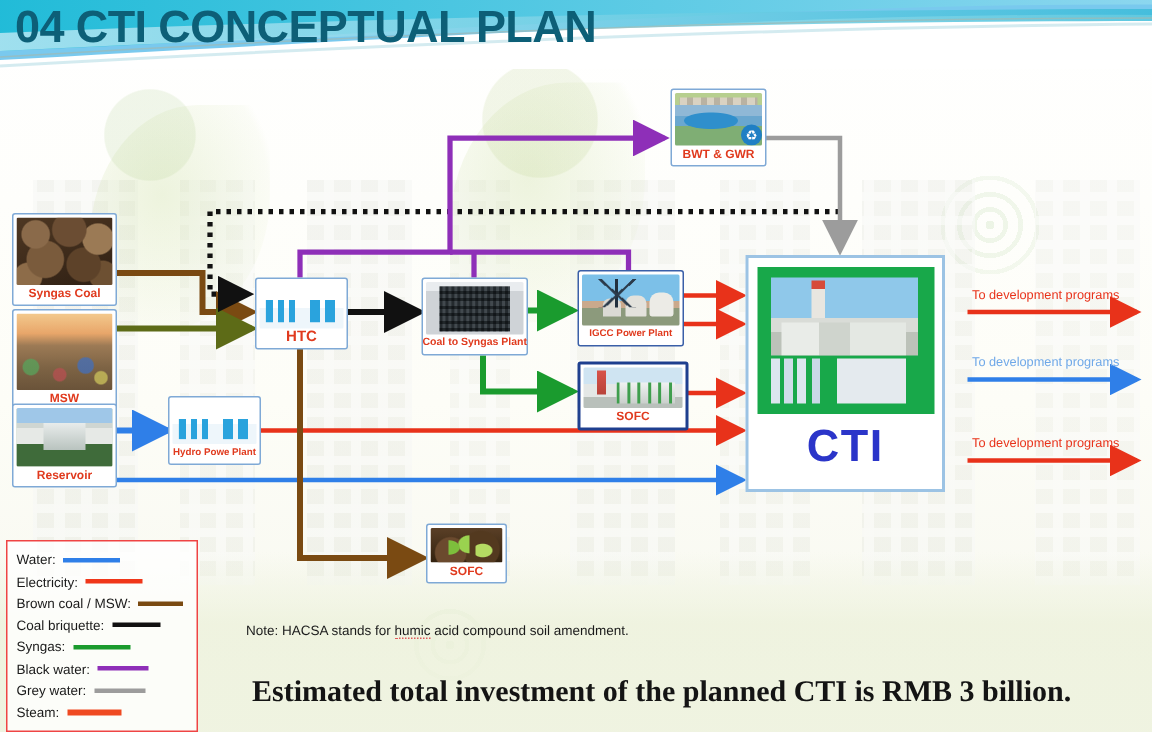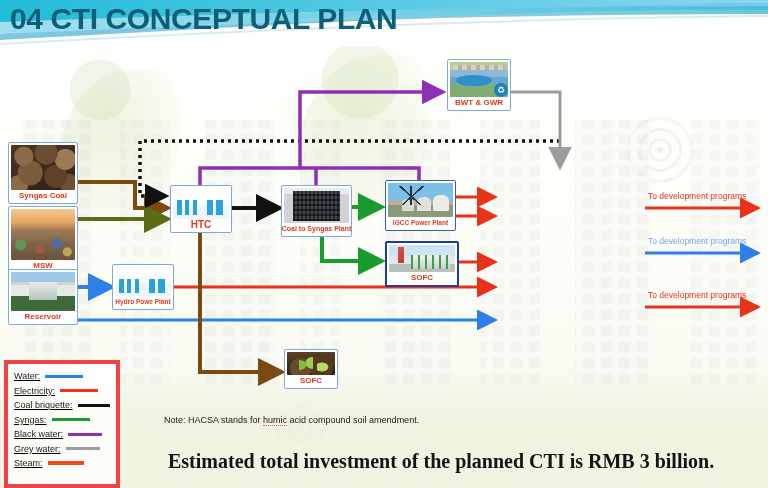--- a/index.html
+++ b/index.html
@@ -259,24 +259,24 @@
   }
 
   
   .out-label{
     position:absolute; font-size:8.5px; white-space:nowrap; z-index:6;
     font-family:"Liberation Sans", sans-serif;
   }
 
   
   .legend{
-    position:absolute; left:4px; top:360px; width:116px; height:128px;
+    position:absolute; left:4px; top:360px; width:128px; height:128px;
     background:rgba(255,255,255,.80);
-    border:4px solid #ef4444; z-index:8;
-    padding:5px 6px; overflow:hidden;text-decoration:underline;
+    border:1px solid #ef4444; z-index:8;
+    padding:5px 6px; overflow:hidden;
   }
   .legend-row{
     display:flex; align-items:center; height:14.5px;
     font-size:9px; color:#1a1a1a; white-space:nowrap;
   }
   .legend-row .lbl{ margin-right:5px; }
   .legend-row .swatch{ height:3px; width:38px; display:inline-block; flex:0 0 auto; }
 
   
   .note{
@@ -433,35 +433,46 @@
       <div class="recycle-badge">♻</div>
     </div>
     <div class="cap">BWT &amp; GWR</div>
   </div>
 
   <div class="node" style="left:284px;top:349px;width:54px;height:40px;">
     <div class="thumb th-seed"></div>
     <div class="cap">SOFC</div>
   </div>
 
+  <div class="cti-box">
+    <div class="cti-img">
+      <div class="photo"></div>
+      <div class="tanks"></div>
+    </div>
+    <div class="cti-label">CTI</div>
+  </div>
 
   <div class="out-label" style="left:648px;top:191px;color:#e8321a;">To development programs</div>
   <div class="out-label" style="left:648px;top:236px;color:#6fa8e8;">To development programs</div>
   <div class="out-label" style="left:648px;top:290px;color:#e8321a;">To development programs</div>
 
   <div class="legend">
     <div class="legend-row">
       <span class="lbl">Water:</span>
       <span class="swatch" style="background:#2f7fe8;"></span>
     </div>
     <div class="legend-row">
       <span class="lbl">Electricity:</span>
       <span class="swatch" style="background:#f0371a;"></span>
     </div>
     <div class="legend-row">
+      <span class="lbl">Brown coal / MSW:</span>
+      <span class="swatch" style="background:#7a4a12;width:30px;"></span>
+    </div>
+    <div class="legend-row">
       <span class="lbl">Coal briquette:</span>
       <span class="swatch" style="background:#111111;width:32px;"></span>
     </div>
     <div class="legend-row">
       <span class="lbl">Syngas:</span>
       <span class="swatch" style="background:#1a9b2e;"></span>
     </div>
     <div class="legend-row">
       <span class="lbl">Black water:</span>
       <span class="swatch" style="background:#8e2fb8;width:34px;"></span>

